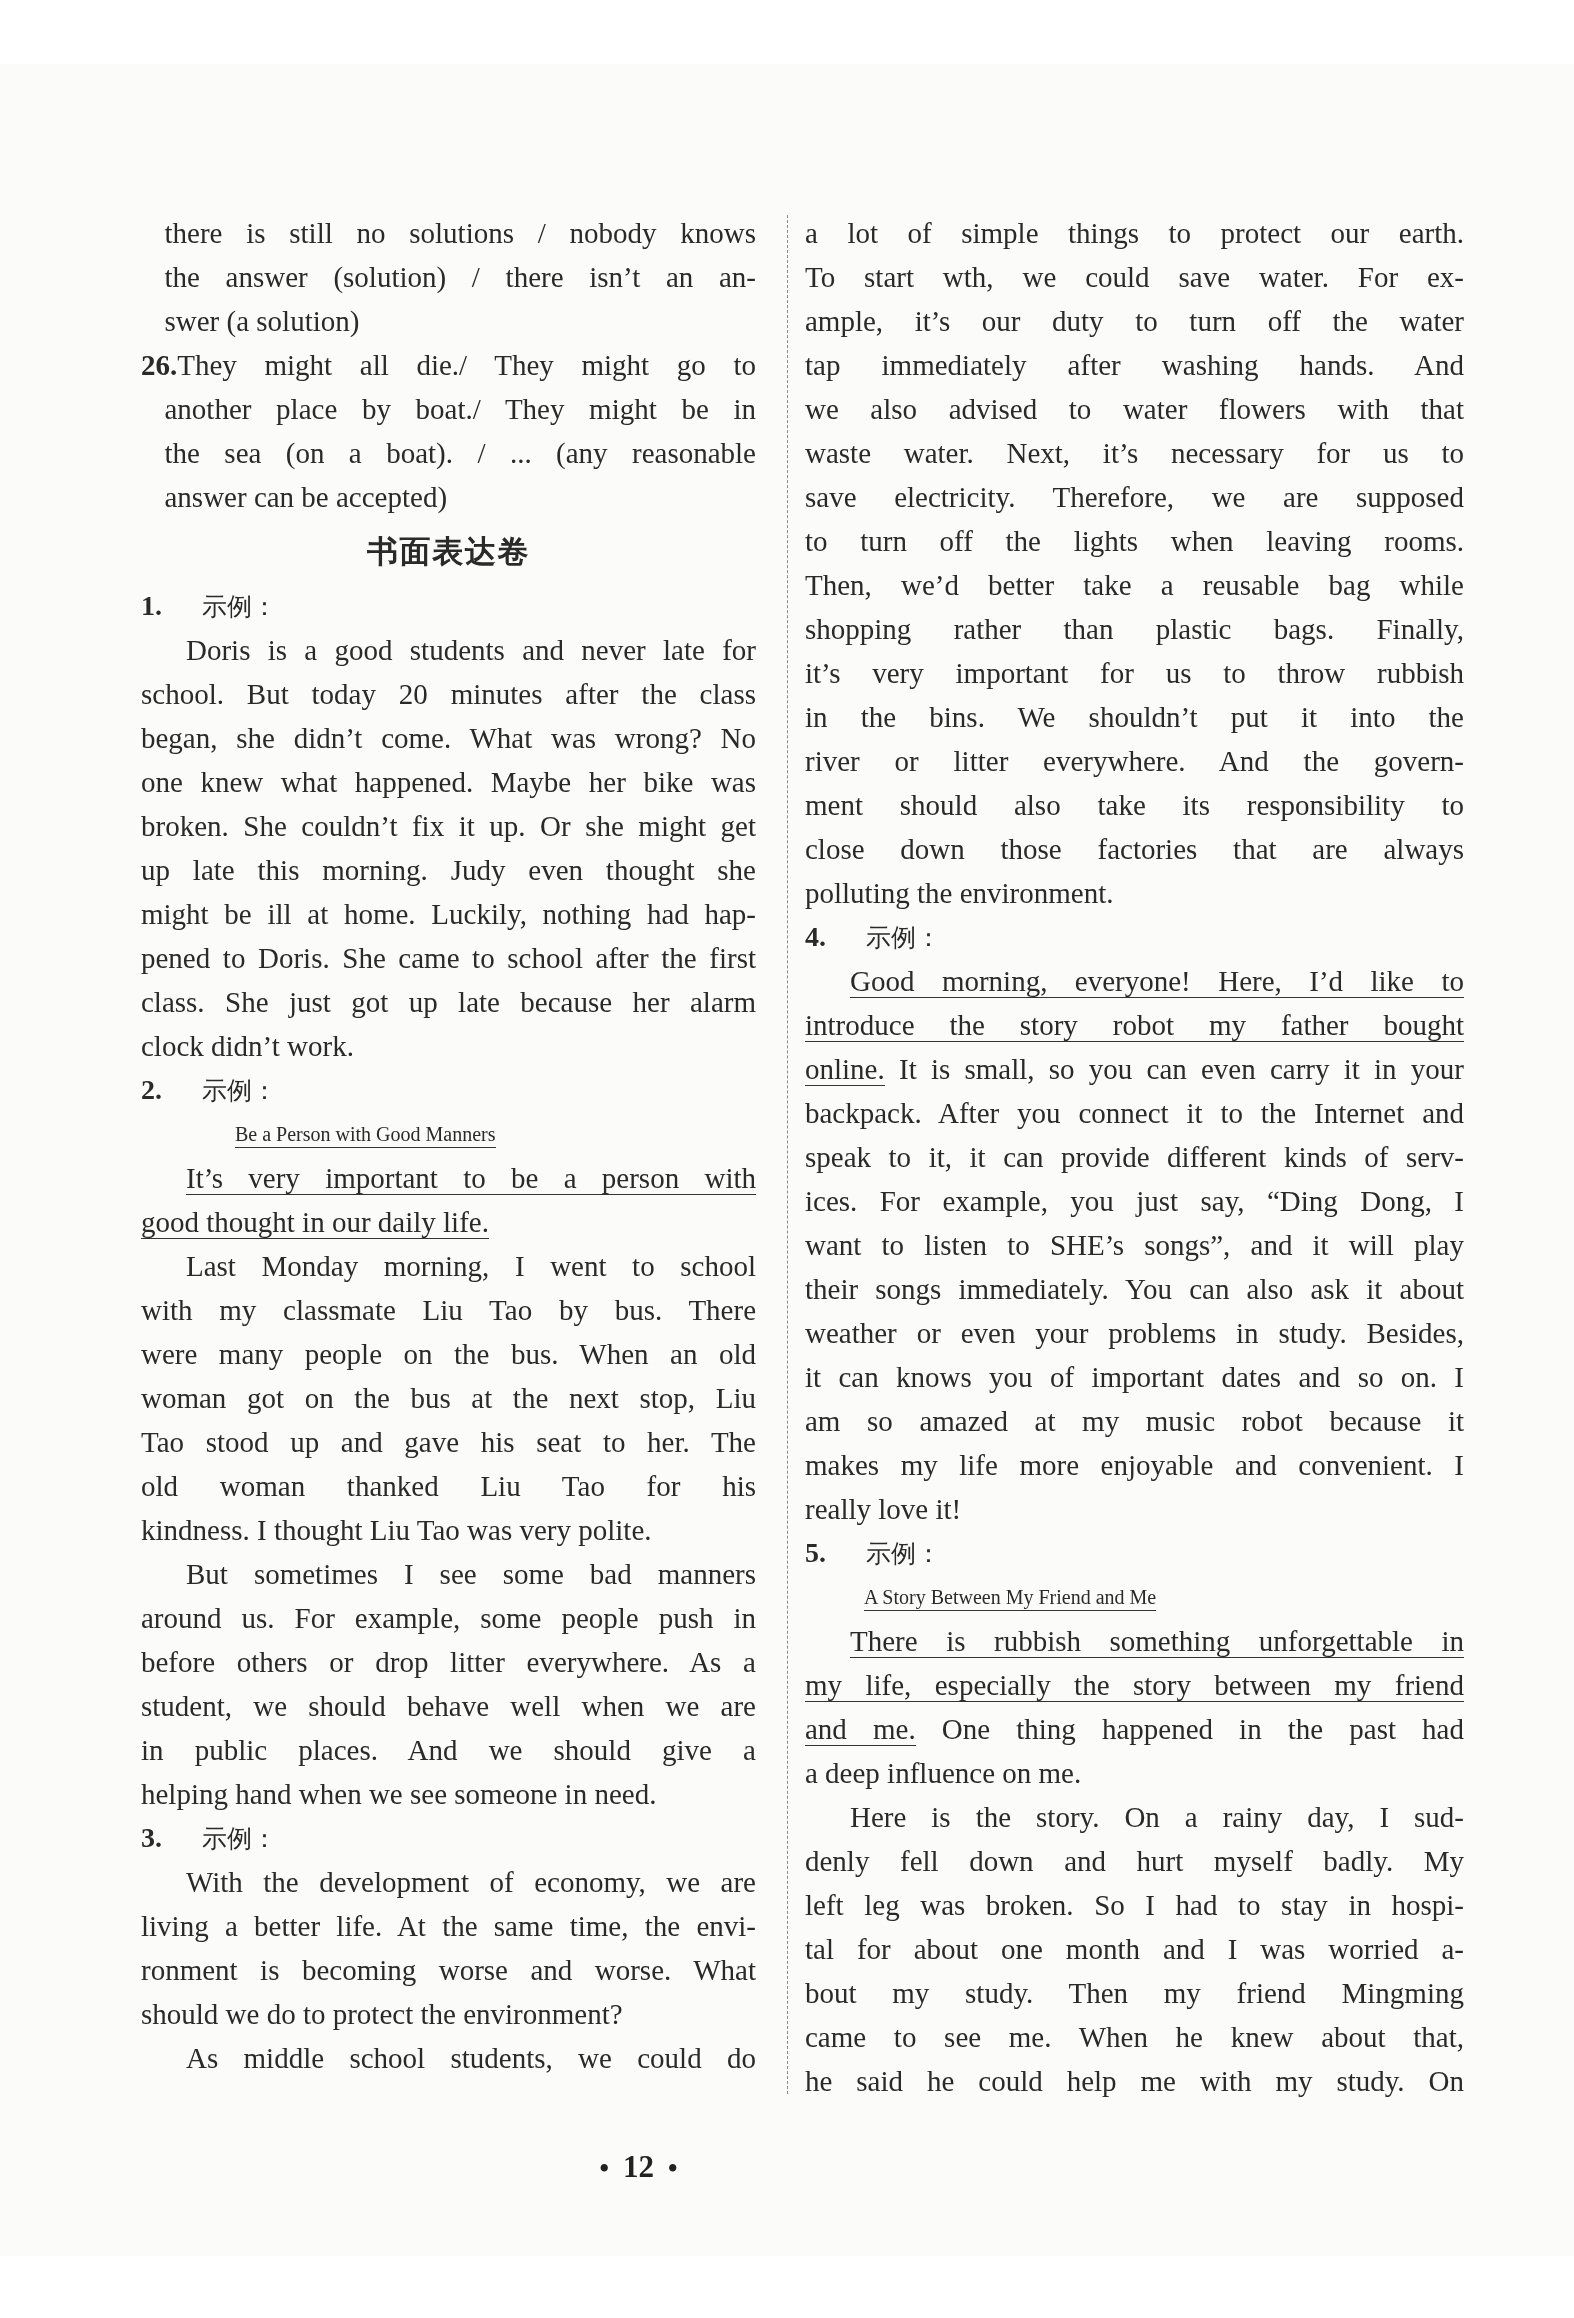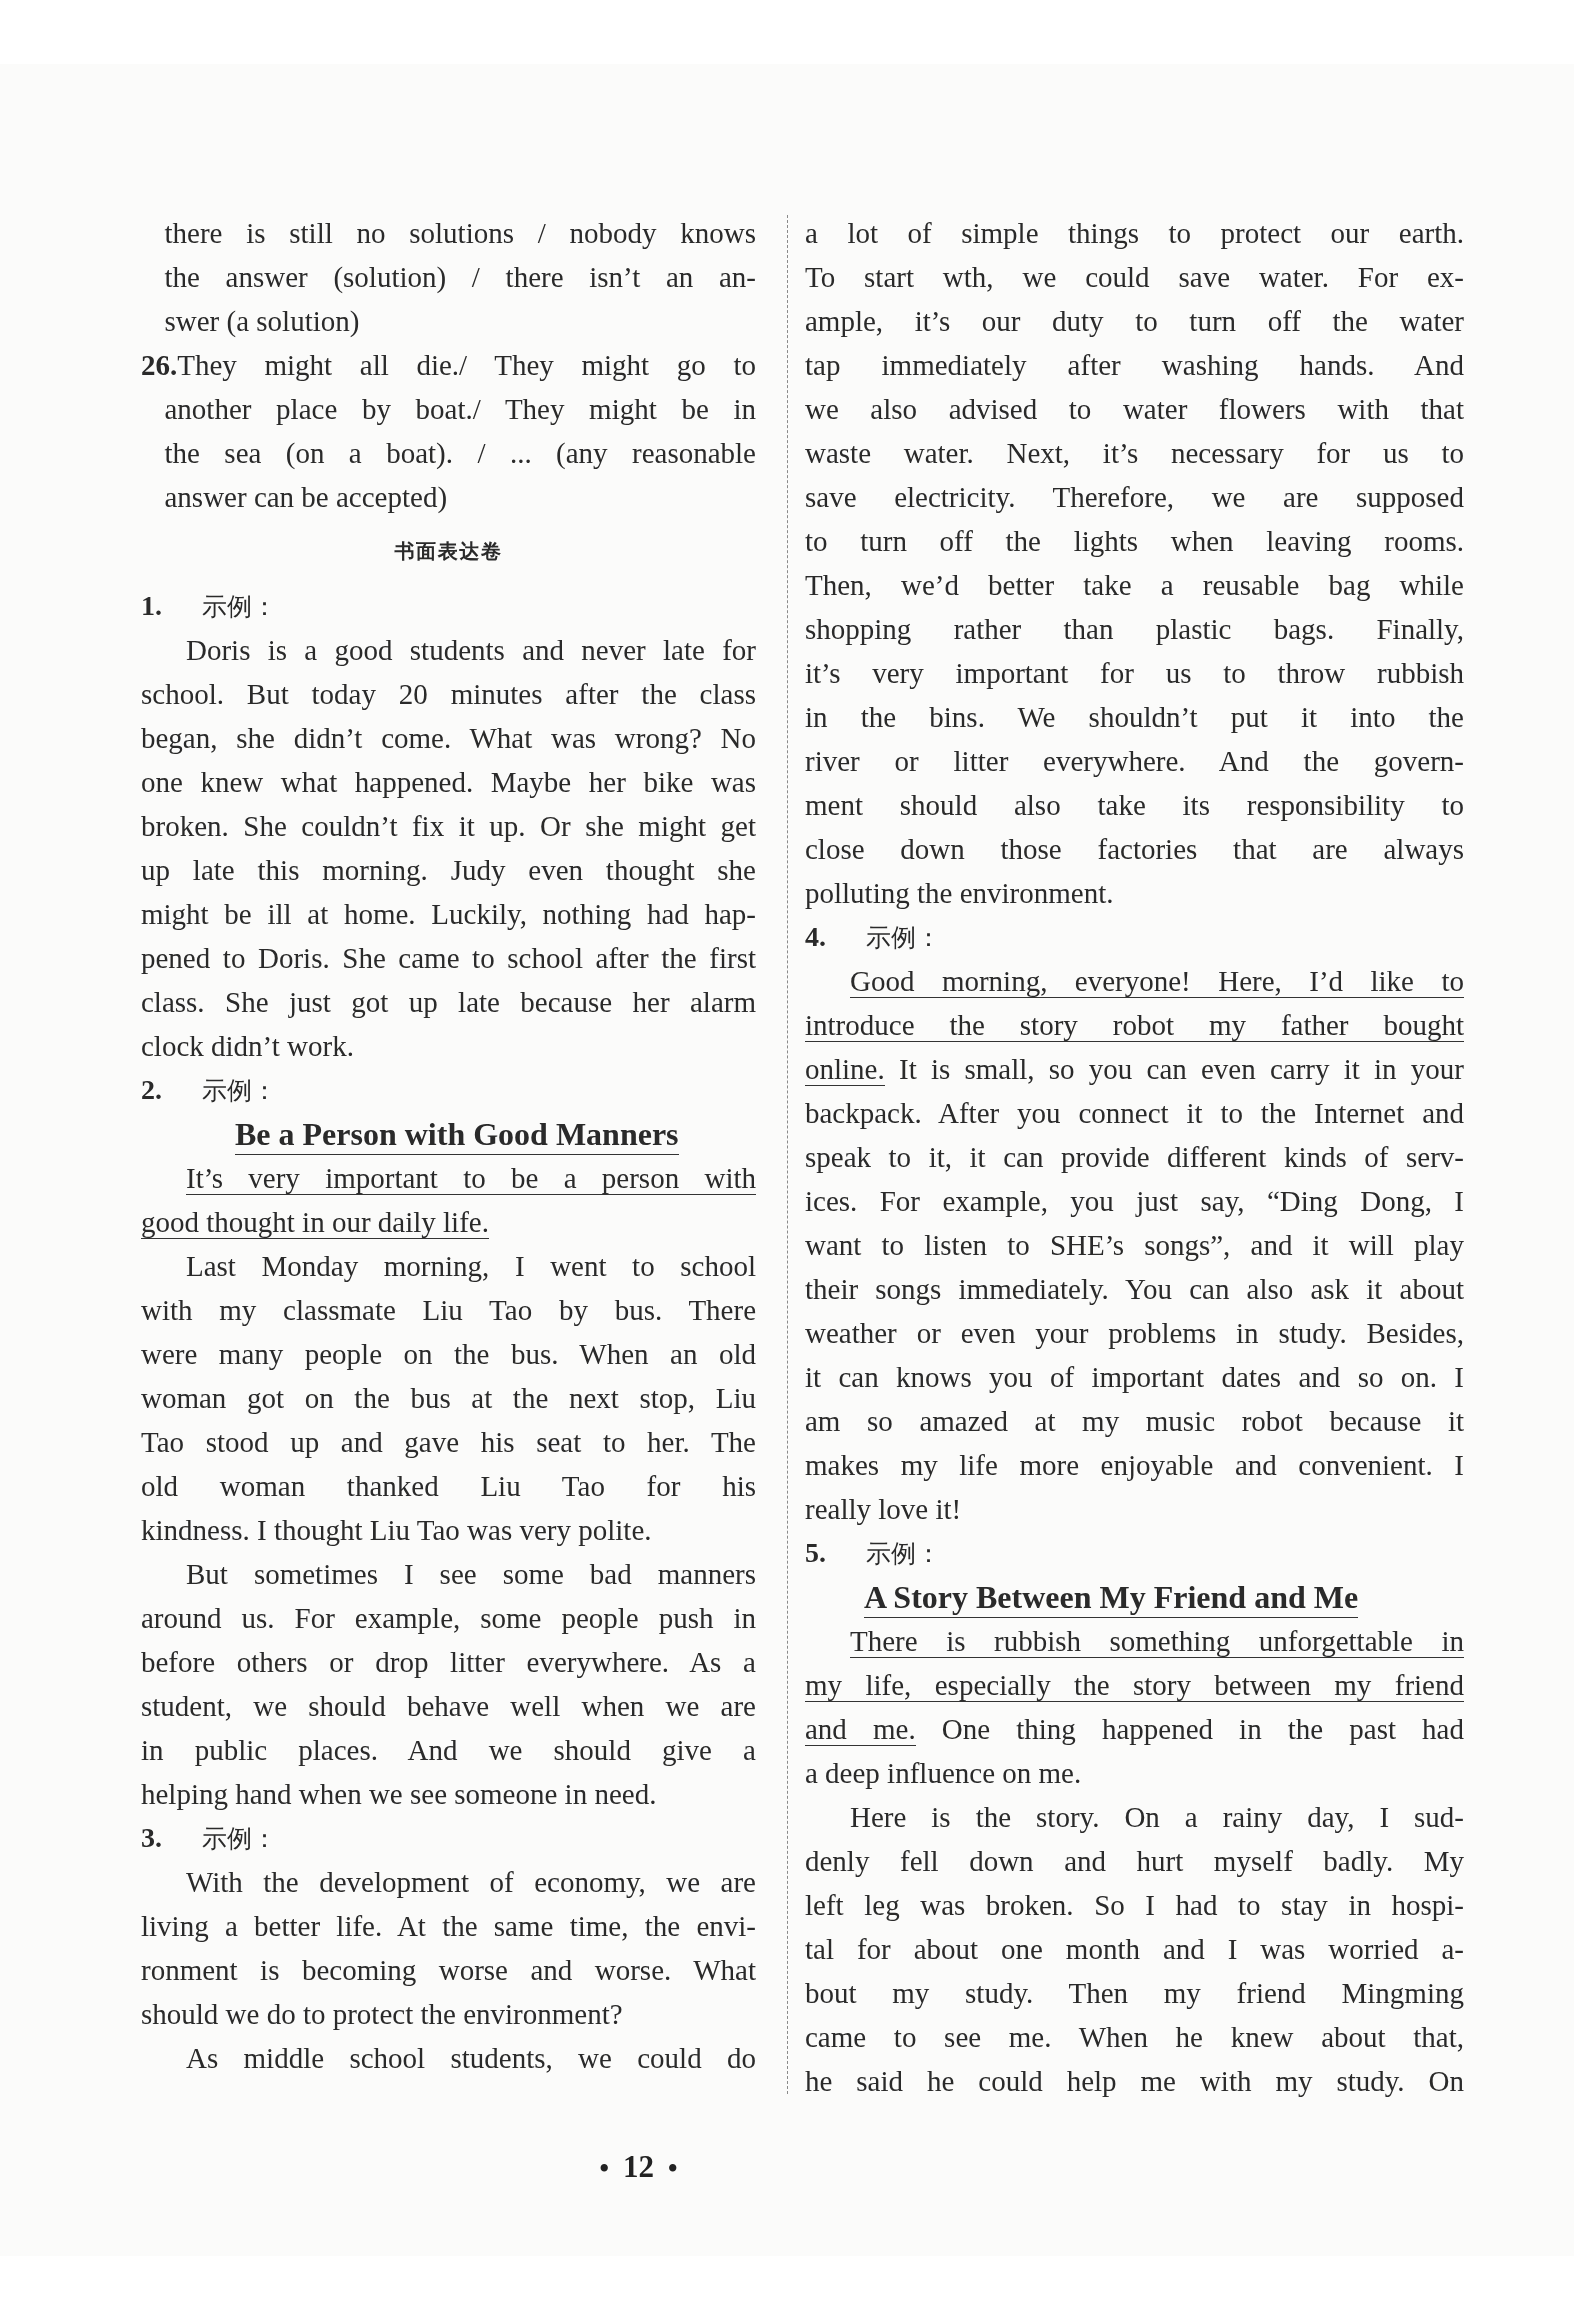--- a/index.html
+++ b/index.html
@@ -22,28 +22,28 @@
   .divider {
     position:absolute; left:787px; top:215px; width:0; height:1879px;
     border-left:1.6px dashed #8a8a8a;
   }
   .ln { display:block; white-space:nowrap; text-align:justify; text-align-last:justify; height:44px; }
   .ln.last { text-align-last:left; }
   .ln.ind { padding-left:45px; }
   .item-no { font-weight:bold; }
   .section-title {
     display:block; text-align:center; font-family:"DejaVu Sans",sans-serif;
-    font-weight:bold; font-size:20px; height:65px; line-height:65px; letter-spacing:1.6px;
+    font-weight:bold; font-size:31px; height:65px; line-height:65px; letter-spacing:1.6px;
   }
   .label { display:block; height:44px; font-size:28px; }
   .label b { font-weight:bold; }
   .label .cn { font-family:"DejaVu Sans",sans-serif; font-weight:normal; font-size:25px;margin-left:40px; }
   .essay-title {
-    display:block; font-weight:bold; height:44px; padding-left:94px;
-    font-size:32px;
+    display:block; font-weight:normal; height:44px; padding-left:94px;
+    font-size:20px;
   }
   .essay-title span { border-bottom:1.6px solid #333; padding-bottom:1.6px; }
   .ul { border-bottom:1.6px solid #333; }
   .pageno {
     position:absolute; left:0; width:1277px; top:2149px; text-align:center;
     font-weight:bold; font-size:31px; color:#222;
   }
   .pageno .dot { font-size:27px; margin:0 14px; }
 </style>
 </head>

